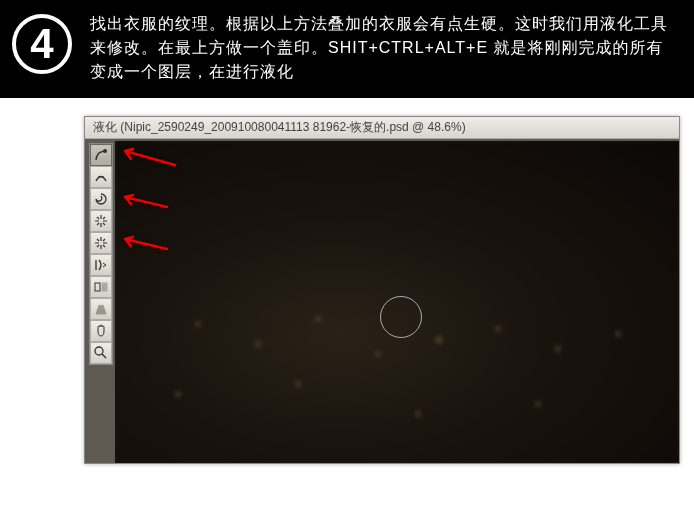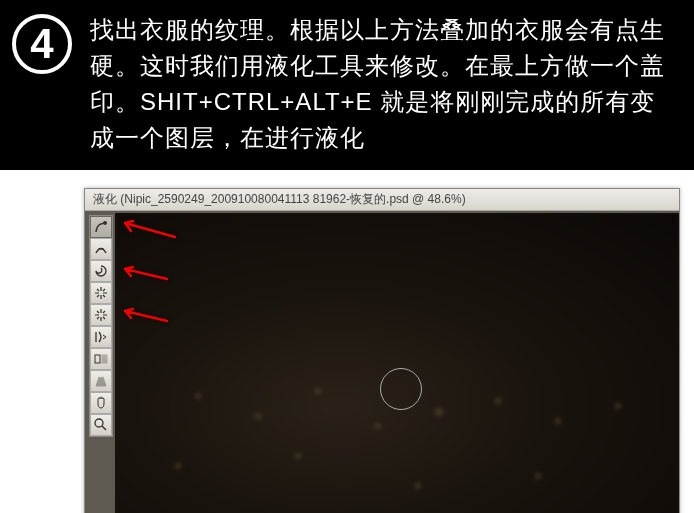--- a/index.html
+++ b/index.html
@@ -1,20 +1,20 @@
 <!DOCTYPE html>
 <html><head>
   <meta charset="utf-8">
   <style>
     * { margin: 0; padding: 0; box-sizing: border-box; }
     body { width: 694px; height: 513px; background: #fff; font-family: "Microsoft YaHei", sans-serif; overflow: hidden; }
     
     .header-black { background: #000; color: #fff; display: flex; padding: 12px 20px 14px 4px; align-items: flex-start; }
     .step-circle { width: 60px; height: 60px; border: 4px solid #fff; border-radius: 50%; display: flex; align-items: center; justify-content: center; font-size: 42px; font-weight: bold; margin: 2px 18px 0 8px; flex-shrink: 0; }
-    .instruction-text { font-size: 24px; line-height: 1.5; letter-spacing: 1px; }
+    .instruction-text { font-size: 16px; line-height: 1.5; letter-spacing: 1px; }
     
     .workspace-area { padding: 18px 0 16px 84px; }
     .app-window { width: 596px; height: 348px; border: 1px solid #888; box-shadow: 0 0 4px rgba(0,0,0,0.3); position: relative; background: #5e5a52; }
     .title-bar { height: 22px; background: linear-gradient(#eeece8, #d8d5cc); display: flex; align-items: center; padding-left: 8px; font-size: 12px; color: #444; border-bottom: 1px solid #aaa; }
     
     .toolbar-vertical { position: absolute; left: 4px; top: 26px; width: 24px; display: flex; flex-direction: column; gap: 0; background: #d4d0c8; border: 1px solid #888; }
     .tool-btn { width: 22px; height: 22px; display: flex; align-items: center; justify-content: center; border: 1px solid #aaa; background: linear-gradient(#f0ede6, #d4d0c8); cursor: pointer; }
     .tool-btn.selected { background: linear-gradient(#c8c4ba, #b0aca2); border: 1px solid #666; }
     .tool-btn svg { width: 16px; height: 16px; }
     

